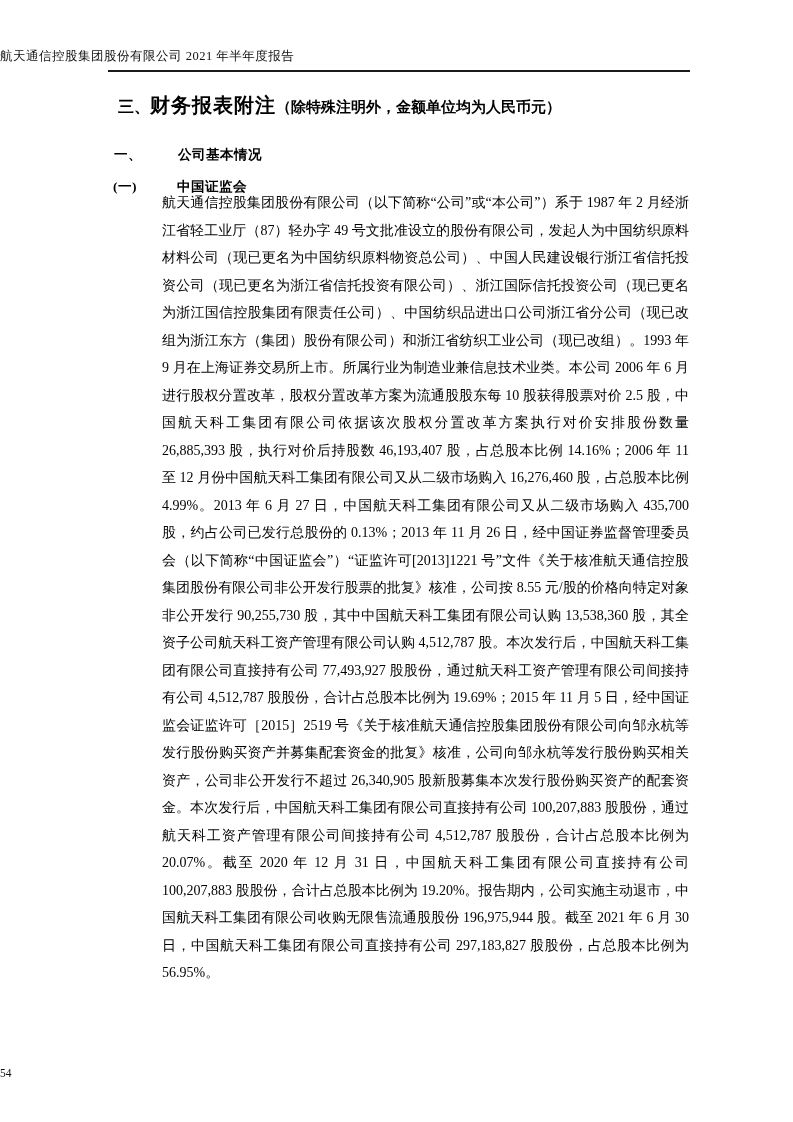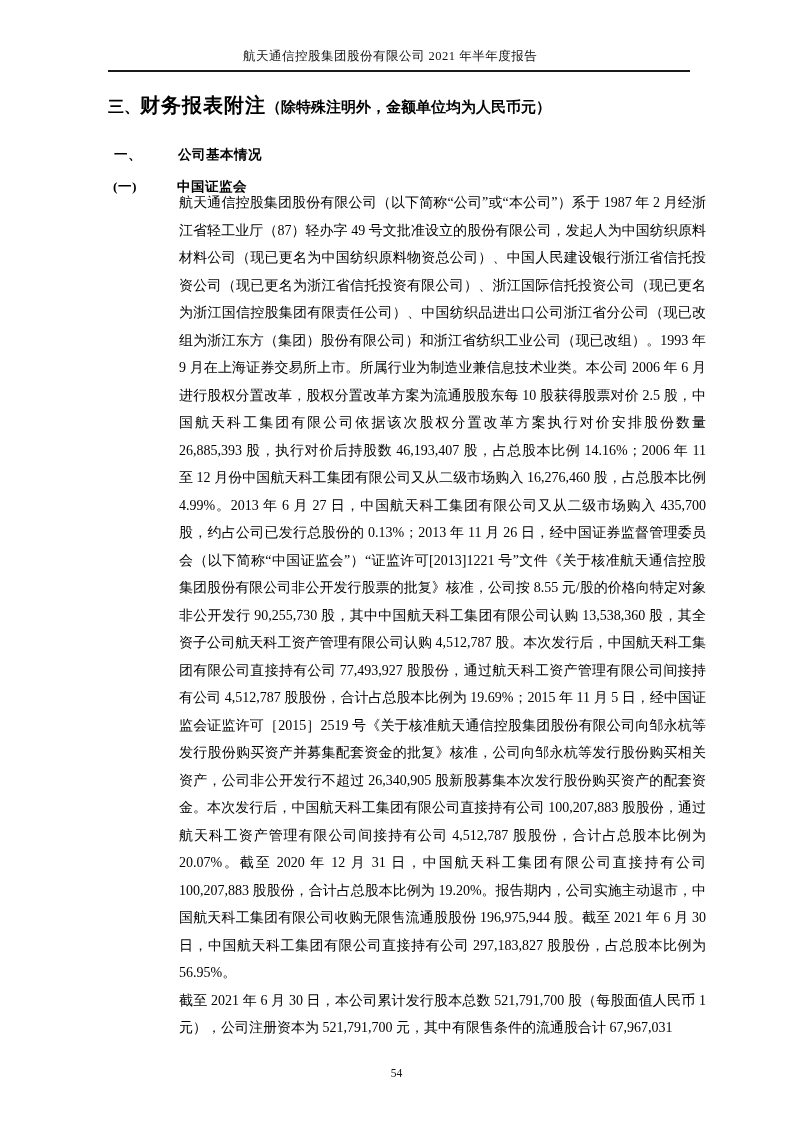--- a/index.html
+++ b/index.html
@@ -10,37 +10,36 @@
     position: relative;
     font-family: "Liberation Serif", "DejaVu Serif", serif;
     color: #000000;
     overflow: hidden;
   }
   .running-header {
     position: absolute;
     top: 48px;
     left: 0;
     width: 780px;
-    text-align: center;
     font-size: 12.5px;
     letter-spacing: 0.5px;
     color: #111111;
   }
   .header-rule {
     position: absolute;
     top: 70px;
     left: 108px;
     width: 582px;
     height: 2px;
     background: #1a1a1a;
   }
   .doc-title {
     position: absolute;
     top: 92px;
-    left: 108px;
+    left: 118px;
     width: 600px;
     white-space: nowrap;
   }
   .doc-title .title-num {
     font-size: 16px;
     font-weight: bold;
   }
   .doc-title .title-main {
     font-size: 20px;
     font-weight: bold;
@@ -66,36 +65,36 @@
     position: absolute;
     left: 64px;
     top: 0;
     white-space: nowrap;
   }
   #section-1 { top: 146px; left: 114px; width: 400px; height: 20px; }
   #section-2 { top: 178px; left: 113px; width: 400px; height: 20px; }
   .body-text {
     position: absolute;
     top: 189px;
-    left: 179px;
+    left: 162px;
     width: 527px;
     font-size: 14px;
     line-height: 27.5px;
     text-align: justify;
     color: #000000;
   }
   .body-text p {
     text-align: justify;
   }
   .page-footer {
     position: absolute;
     top: 1067px;
     left: 0;
     width: 793px;
-    text-align: center;
+    text-align: left;
     font-size: 11.5px;
     color: #111111;
   }
 </style>
 </head>
 <body>
 
 <div class="running-header">航天通信控股集团股份有限公司 2021 年半年度报告</div>
 
 <div class="header-rule"></div>
@@ -109,16 +108,15 @@
   <span class="sec-title">公司基本情况</span>
 </div>
 
 <div id="section-2" class="section-heading">
   <span class="sec-label">(一)</span>
   <span class="sec-title">中国证监会</span>
 </div>
 
 <div class="body-text">
   <p>航天通信控股集团股份有限公司（以下简称“公司”或“本公司”）系于 1987 年 2 月经浙江省轻工业厅（87）轻办字 49 号文批准设立的股份有限公司，发起人为中国纺织原料材料公司（现已更名为中国纺织原料物资总公司）、中国人民建设银行浙江省信托投资公司（现已更名为浙江省信托投资有限公司）、浙江国际信托投资公司（现已更名为浙江国信控股集团有限责任公司）、中国纺织品进出口公司浙江省分公司（现已改组为浙江东方（集团）股份有限公司）和浙江省纺织工业公司（现已改组）。1993 年 9 月在上海证券交易所上市。所属行业为制造业兼信息技术业类。本公司 2006 年 6 月进行股权分置改革，股权分置改革方案为流通股股东每 10 股获得股票对价 2.5 股，中国航天科工集团有限公司依据该次股权分置改革方案执行对价安排股份数量 26,885,393 股，执行对价后持股数 46,193,407 股，占总股本比例 14.16%；2006 年 11 至 12 月份中国航天科工集团有限公司又从二级市场购入 16,276,460 股，占总股本比例 4.99%。2013 年 6 月 27 日，中国航天科工集团有限公司又从二级市场购入 435,700 股，约占公司已发行总股份的 0.13%；2013 年 11 月 26 日，经中国证券监督管理委员会（以下简称“中国证监会”）“证监许可[2013]1221 号”文件《关于核准航天通信控股集团股份有限公司非公开发行股票的批复》核准，公司按 8.55 元/股的价格向特定对象非公开发行 90,255,730 股，其中中国航天科工集团有限公司认购 13,538,360 股，其全资子公司航天科工资产管理有限公司认购 4,512,787 股。本次发行后，中国航天科工集团有限公司直接持有公司 77,493,927 股股份，通过航天科工资产管理有限公司间接持有公司 4,512,787 股股份，合计占总股本比例为 19.69%；2015 年 11 月 5 日，经中国证监会证监许可［2015］2519 号《关于核准航天通信控股集团股份有限公司向邹永杭等发行股份购买资产并募集配套资金的批复》核准，公司向邹永杭等发行股份购买相关资产，公司非公开发行不超过 26,340,905 股新股募集本次发行股份购买资产的配套资金。本次发行后，中国航天科工集团有限公司直接持有公司 100,207,883 股股份，通过航天科工资产管理有限公司间接持有公司 4,512,787 股股份，合计占总股本比例为 20.07%。截至 2020 年 12 月 31 日，中国航天科工集团有限公司直接持有公司 100,207,883 股股份，合计占总股本比例为 19.20%。报告期内，公司实施主动退市，中国航天科工集团有限公司收购无限售流通股股份 196,975,944 股。截至 2021 年 6 月 30 日，中国航天科工集团有限公司直接持有公司 297,183,827 股股份，占总股本比例为 56.95%。</p>
-  <p>截至 2021 年 6 月 30 日，本公司累计发行股本总数 521,791,700 股（每股面值人民币 1 元），公司注册资本为 521,791,700 元，其中有限售条件的流通股合计 67,967,031</p>
 </div>
 
 <div class="page-footer">54</div>
 
 </body></html>

